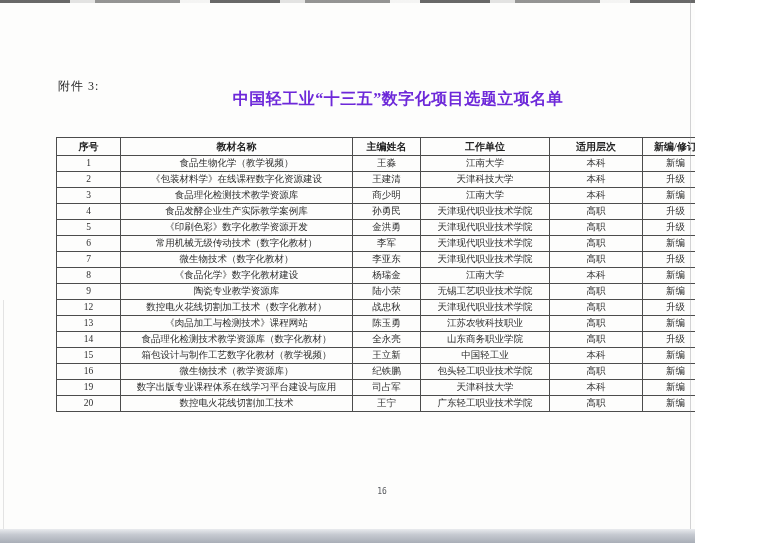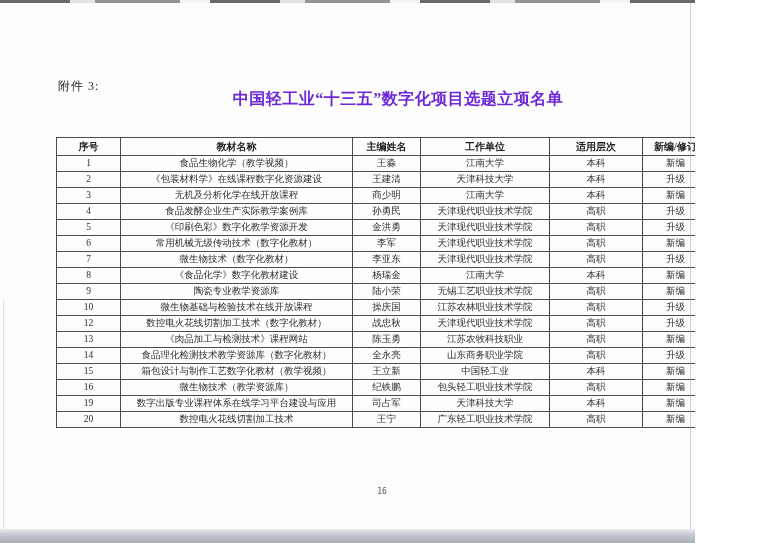--- a/index.html
+++ b/index.html
@@ -112,21 +112,21 @@
         <tr>
     <td>2</td>
     <td>《包装材料学》在线课程数字化资源建设</td>
     <td>王建清</td>
     <td>天津科技大学</td>
     <td>本科</td>
     <td>升级</td>
   </tr>
         <tr>
     <td>3</td>
-    <td>无机及分析化学在线开放课程</td>
+    <td>食品理化检测技术教学资源库</td>
     <td>商少明</td>
     <td>江南大学</td>
     <td>本科</td>
     <td>新编</td>
   </tr>
         <tr>
     <td>4</td>
     <td>食品发酵企业生产实际教学案例库</td>
     <td>孙勇民</td>
     <td>天津现代职业技术学院</td>
@@ -167,28 +167,20 @@
   </tr>
         <tr>
     <td>9</td>
     <td>陶瓷专业教学资源库</td>
     <td>陆小荣</td>
     <td>无锡工艺职业技术学院</td>
     <td>高职</td>
     <td>新编</td>
   </tr>
         <tr>
-    <td>10</td>
-    <td>微生物基础与检验技术在线开放课程</td>
-    <td>操庆国</td>
-    <td>江苏农林职业技术学院</td>
-    <td>高职</td>
-    <td>升级</td>
-  </tr>
-        <tr>
     <td>12</td>
     <td>数控电火花线切割加工技术（数字化教材）</td>
     <td>战忠秋</td>
     <td>天津现代职业技术学院</td>
     <td>高职</td>
     <td>升级</td>
   </tr>
         <tr>
     <td>13</td>
     <td>《肉品加工与检测技术》课程网站</td>

